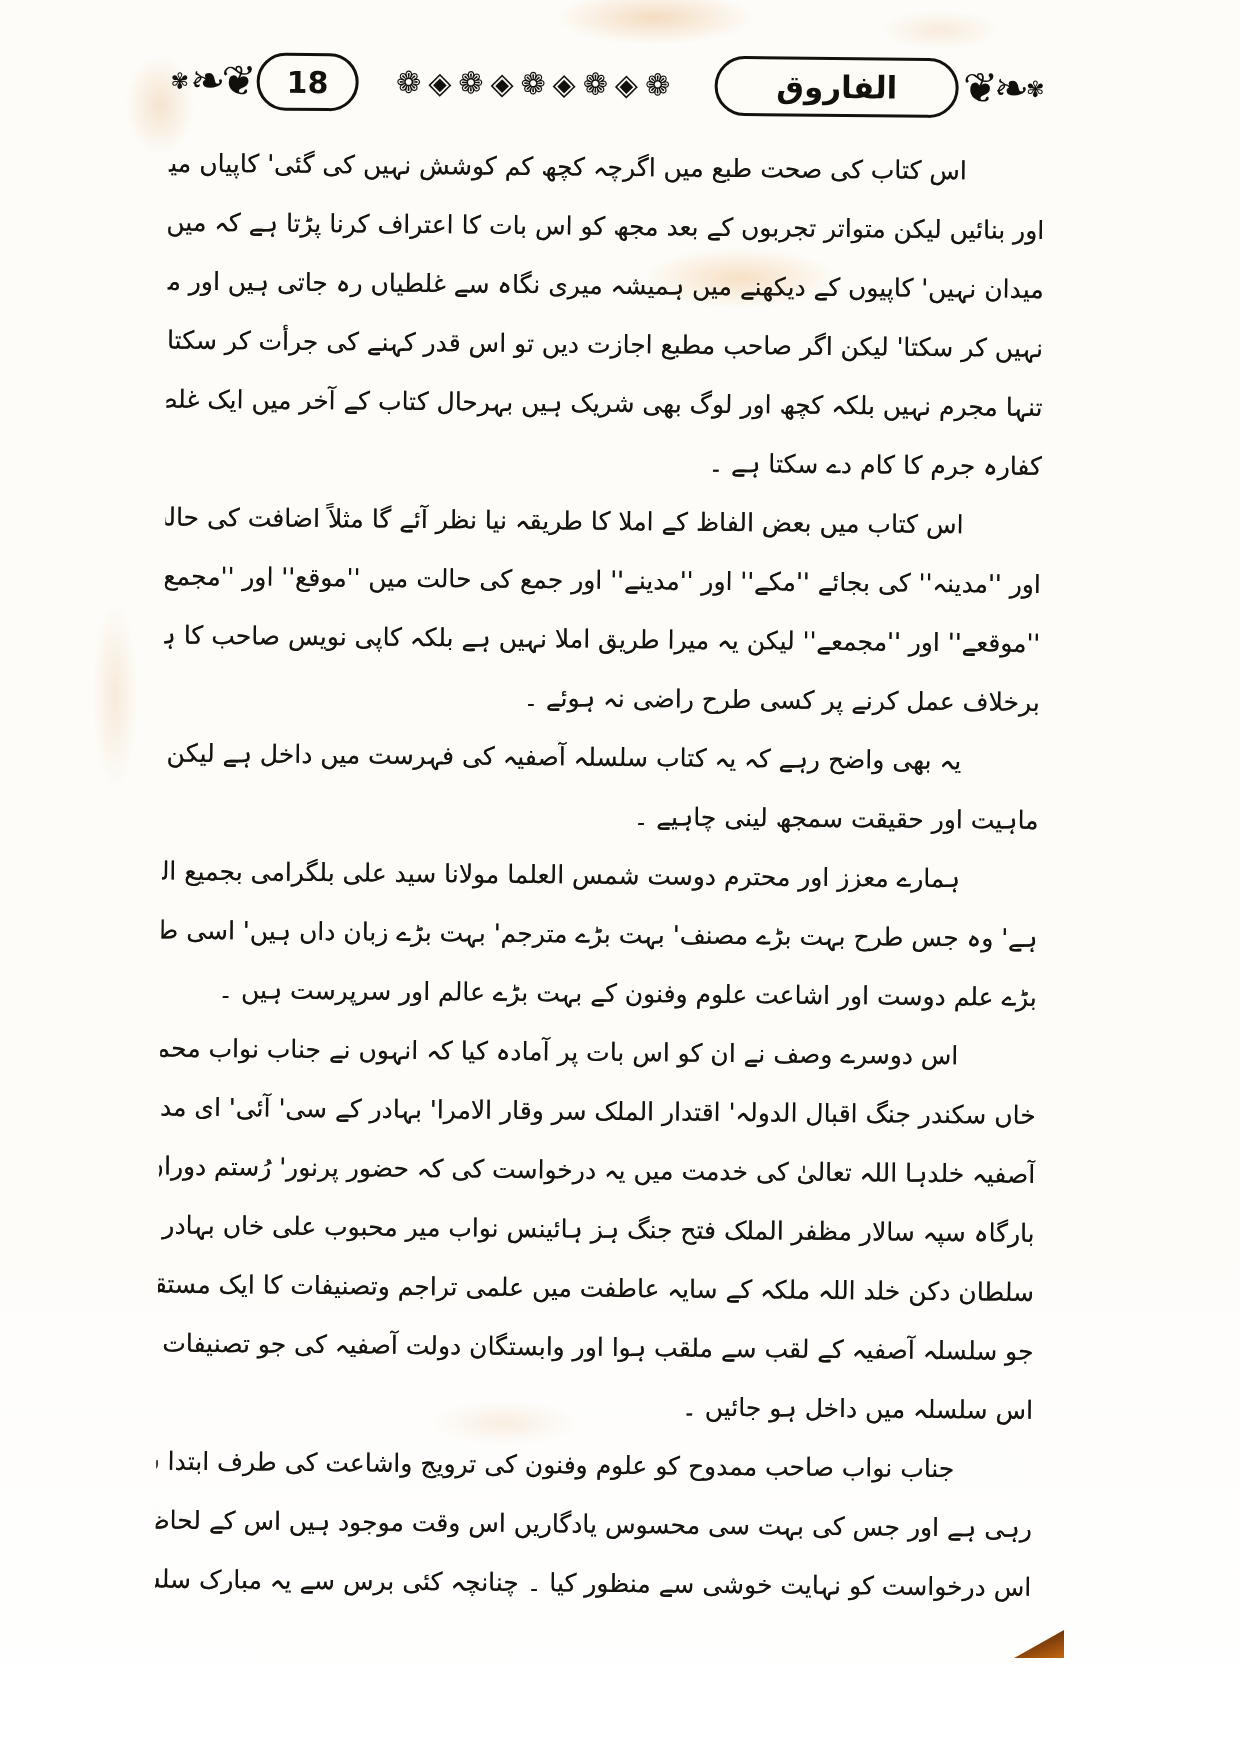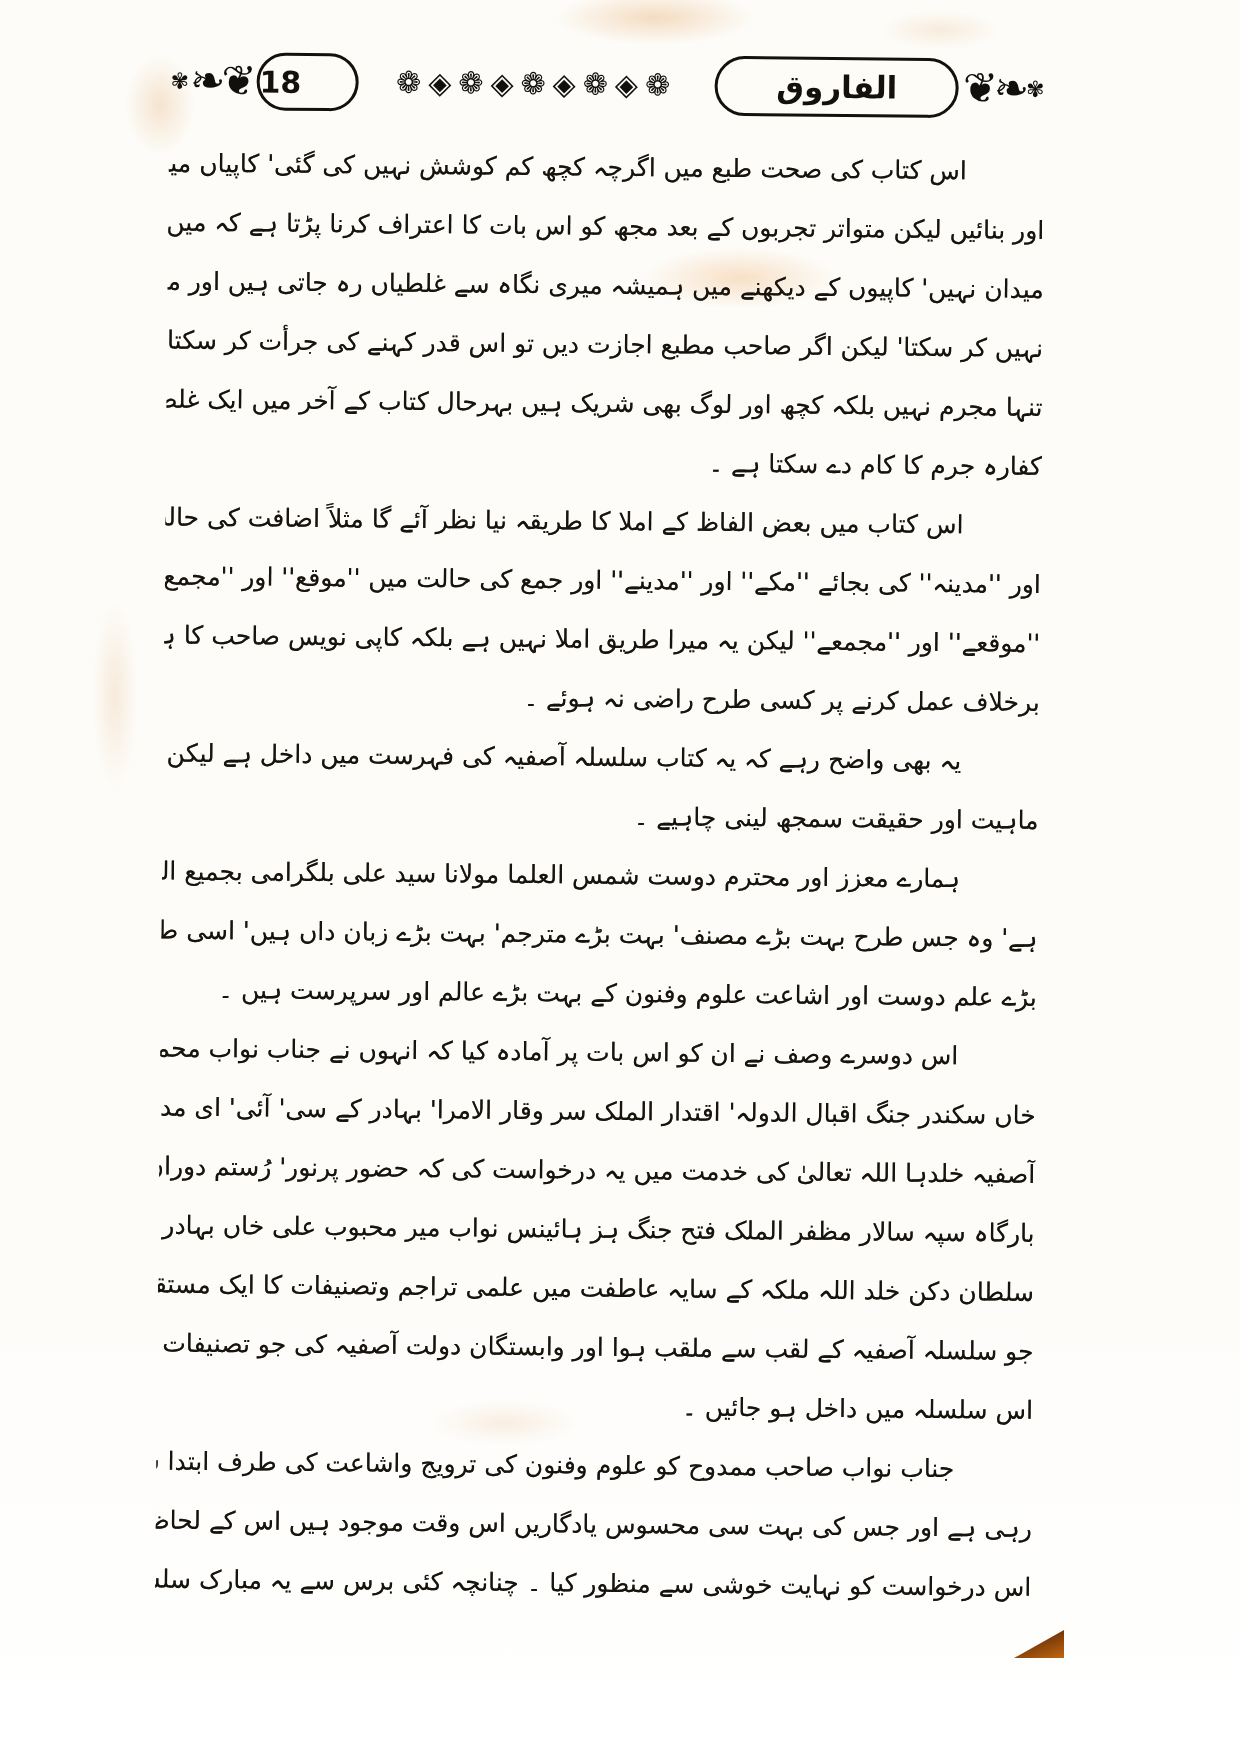--- a/index.html
+++ b/index.html
@@ -32,21 +32,21 @@
   .header{
     display:flex;align-items:center;height:78px;color:#0e0c09;
     user-select:none;
   }
   .orn{white-space:nowrap;color:#12100c;}
   .tip{font-size:22px;margin:0 1px;}
   .scroll{font-size:42px;line-height:42px;letter-spacing:-4px;}
   .num-oval{
     border:3px solid #14110c;border-radius:30px;
     min-width:96px;height:52px;margin:0 4px;
-    display:flex;align-items:center;
+    display:flex;align-items:center;justify-content:center;
     font-size:30px;font-weight:bold;color:#14110c;
     background:#fdfcf7;
   }
   .band{
     flex:1;text-align:center;font-size:30px;letter-spacing:7px;
     overflow:hidden;white-space:nowrap;line-height:60px;color:#12100c;
   }
   .title-capsule{
     border:3px solid #14110c;border-radius:32px;
     min-width:238px;height:54px;margin:0 4px;

